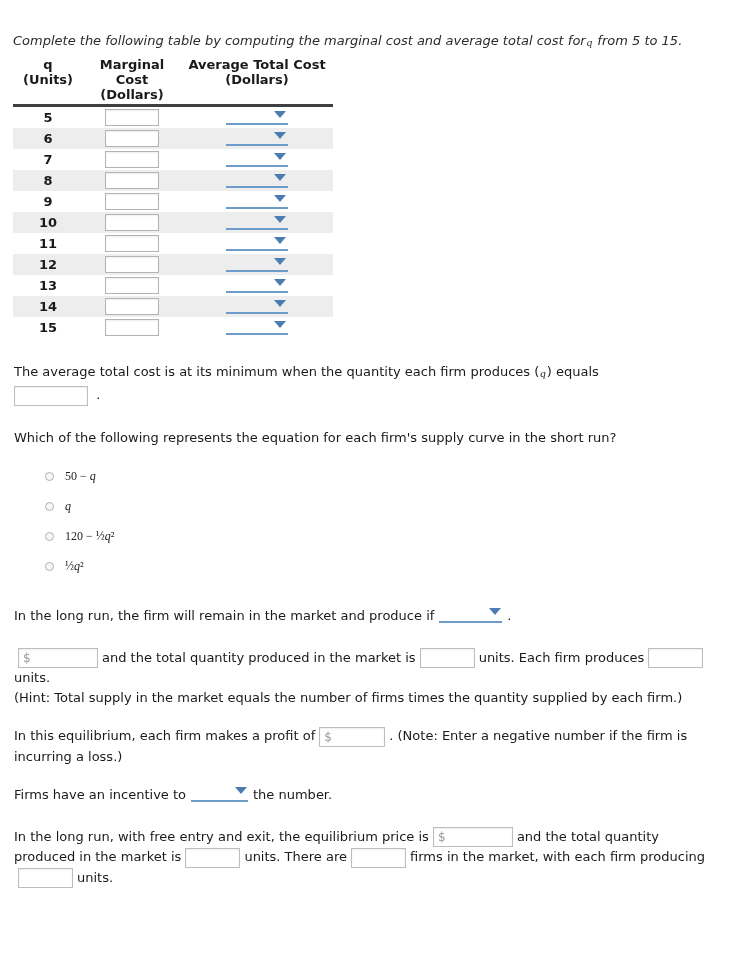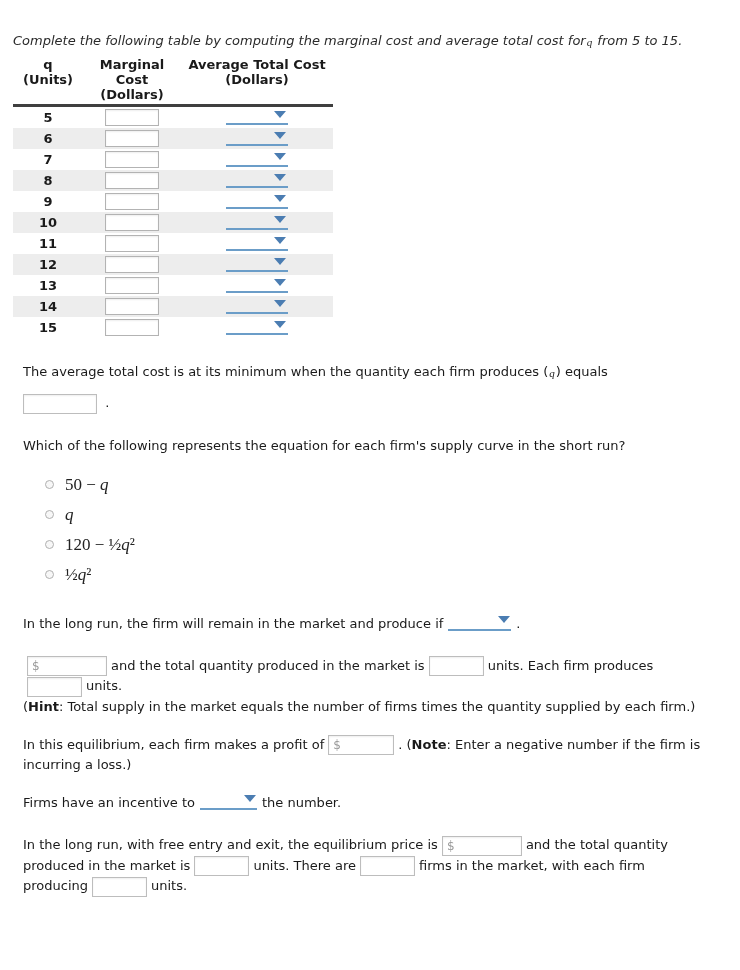--- a/index.html
+++ b/index.html
@@ -57,25 +57,25 @@
     border-bottom: 2px solid #6b9dc8; vertical-align: -3px; margin: 0 5px;
   }
   .dd-inline .tri {
     position: absolute; top: 0; right: 1px; width: 0; height: 0;
     border-left: 6px solid transparent; border-right: 6px solid transparent;
     border-top: 7px solid #4b7db2;
   }
   .dd-inline.narrow { width: 57px; }
 
   
-  .para { margin: 10px; line-height: 20px; max-width: 712px; }
+  .para { margin: 1px; line-height: 20px; max-width: 712px; }
   .mt24 { margin-top: 24px; }
   .mt22 { margin-top: 22px; }
   .mt18 { margin-top: 18px; }
-  .b { font-weight: bold; }
+  .b { font-weight: normal; }
 
   
   .num-box {
     width: 55px; height: 20px; border: 1px solid #bdbdbd; background: #fff;
     box-shadow: inset 0 1px 2px rgba(0,0,0,0.07);
     font: inherit; padding: 0 3px; outline: none;
     vertical-align: middle; margin: 0 4px;
   }
   .num-box.wide { width: 74px; margin-left: 0; }
   .dollar-box {
@@ -93,21 +93,21 @@
 
   
   .options { margin: 14px 0 0 32px; }
   .option { display: flex; align-items: center; height: 30px; cursor: default; }
   .radio {
     width: 9px; height: 9px; border-radius: 50%;
     border: 1px solid #b0b0b0; background: #f7f7f7;
     margin-right: 11px; flex: 0 0 auto;
   }
   .math {
-    font-family: "Liberation Serif", serif; font-size: 17px; color: #222;
+    font-family: "Liberation Serif", serif; font-size: 12px; color: #222;
   }
   .math i { font-style: italic; }
 </style>
 </head>
 <body>
 
 <div class="page">
 
   <p class="instruction"><span>Complete the following table by computing the marginal cost and average total cost for</span><span class="qvar">q</span> <span>from 5 to 15.</span></p>
 

